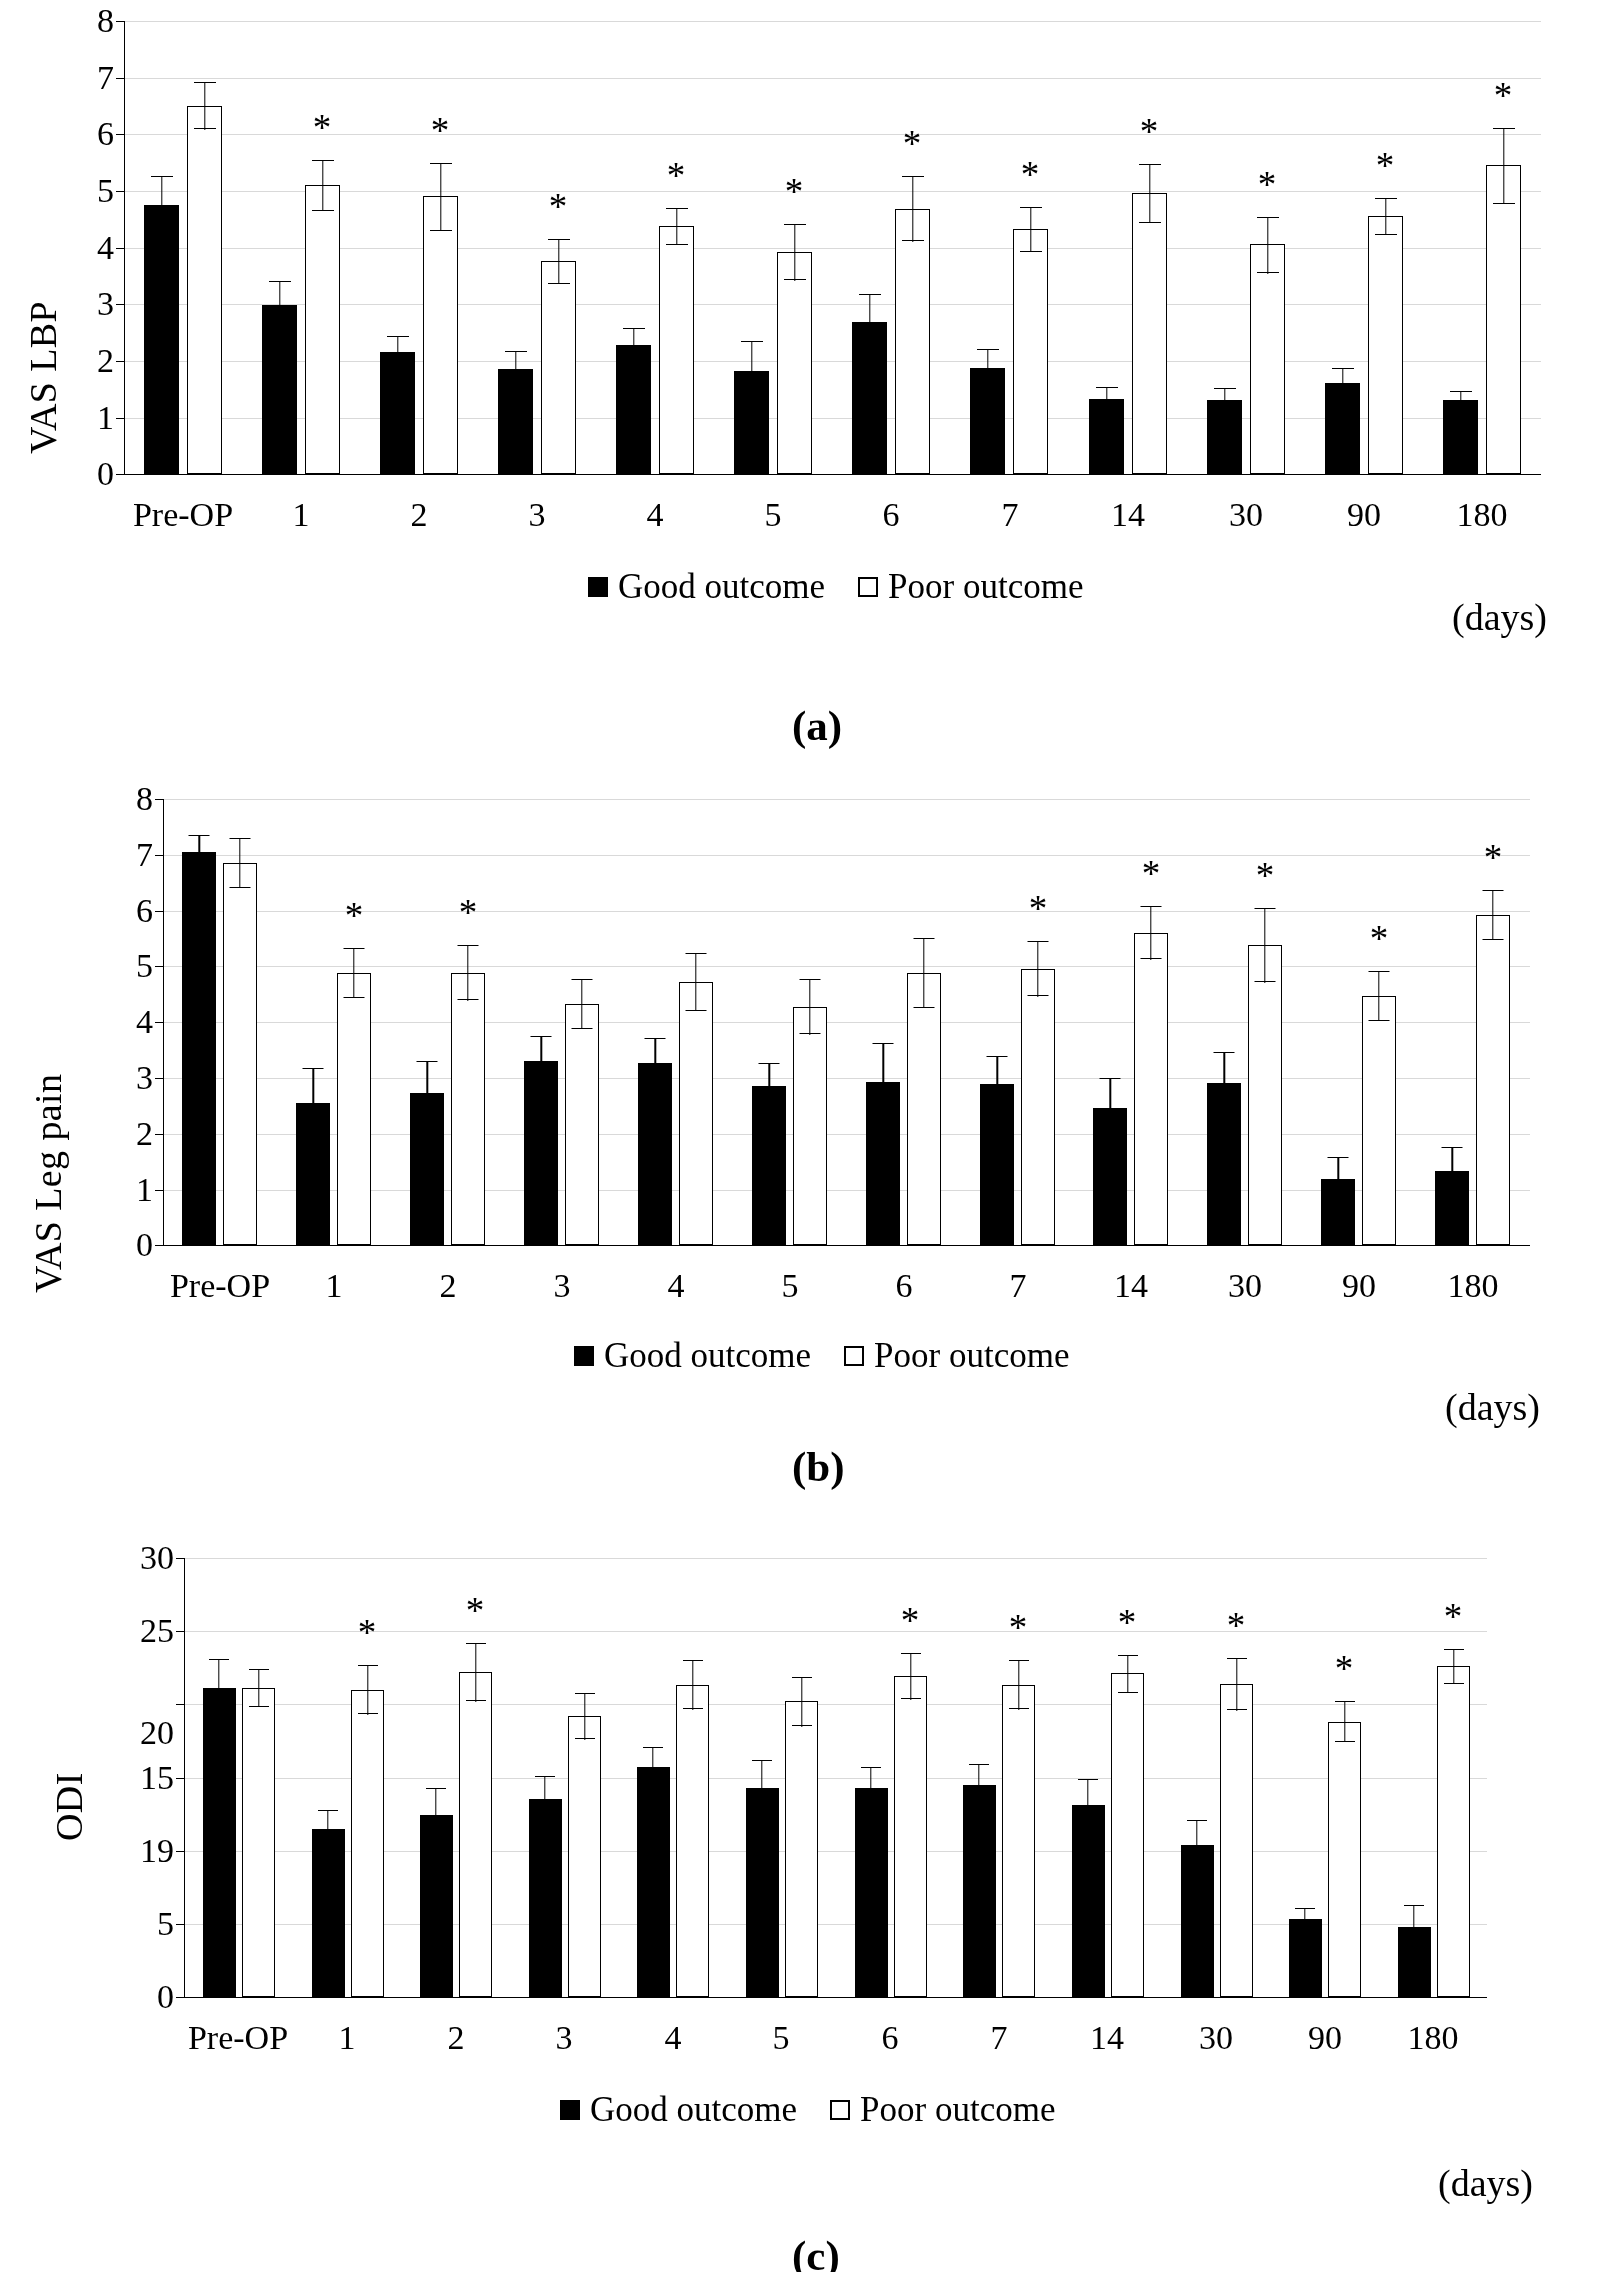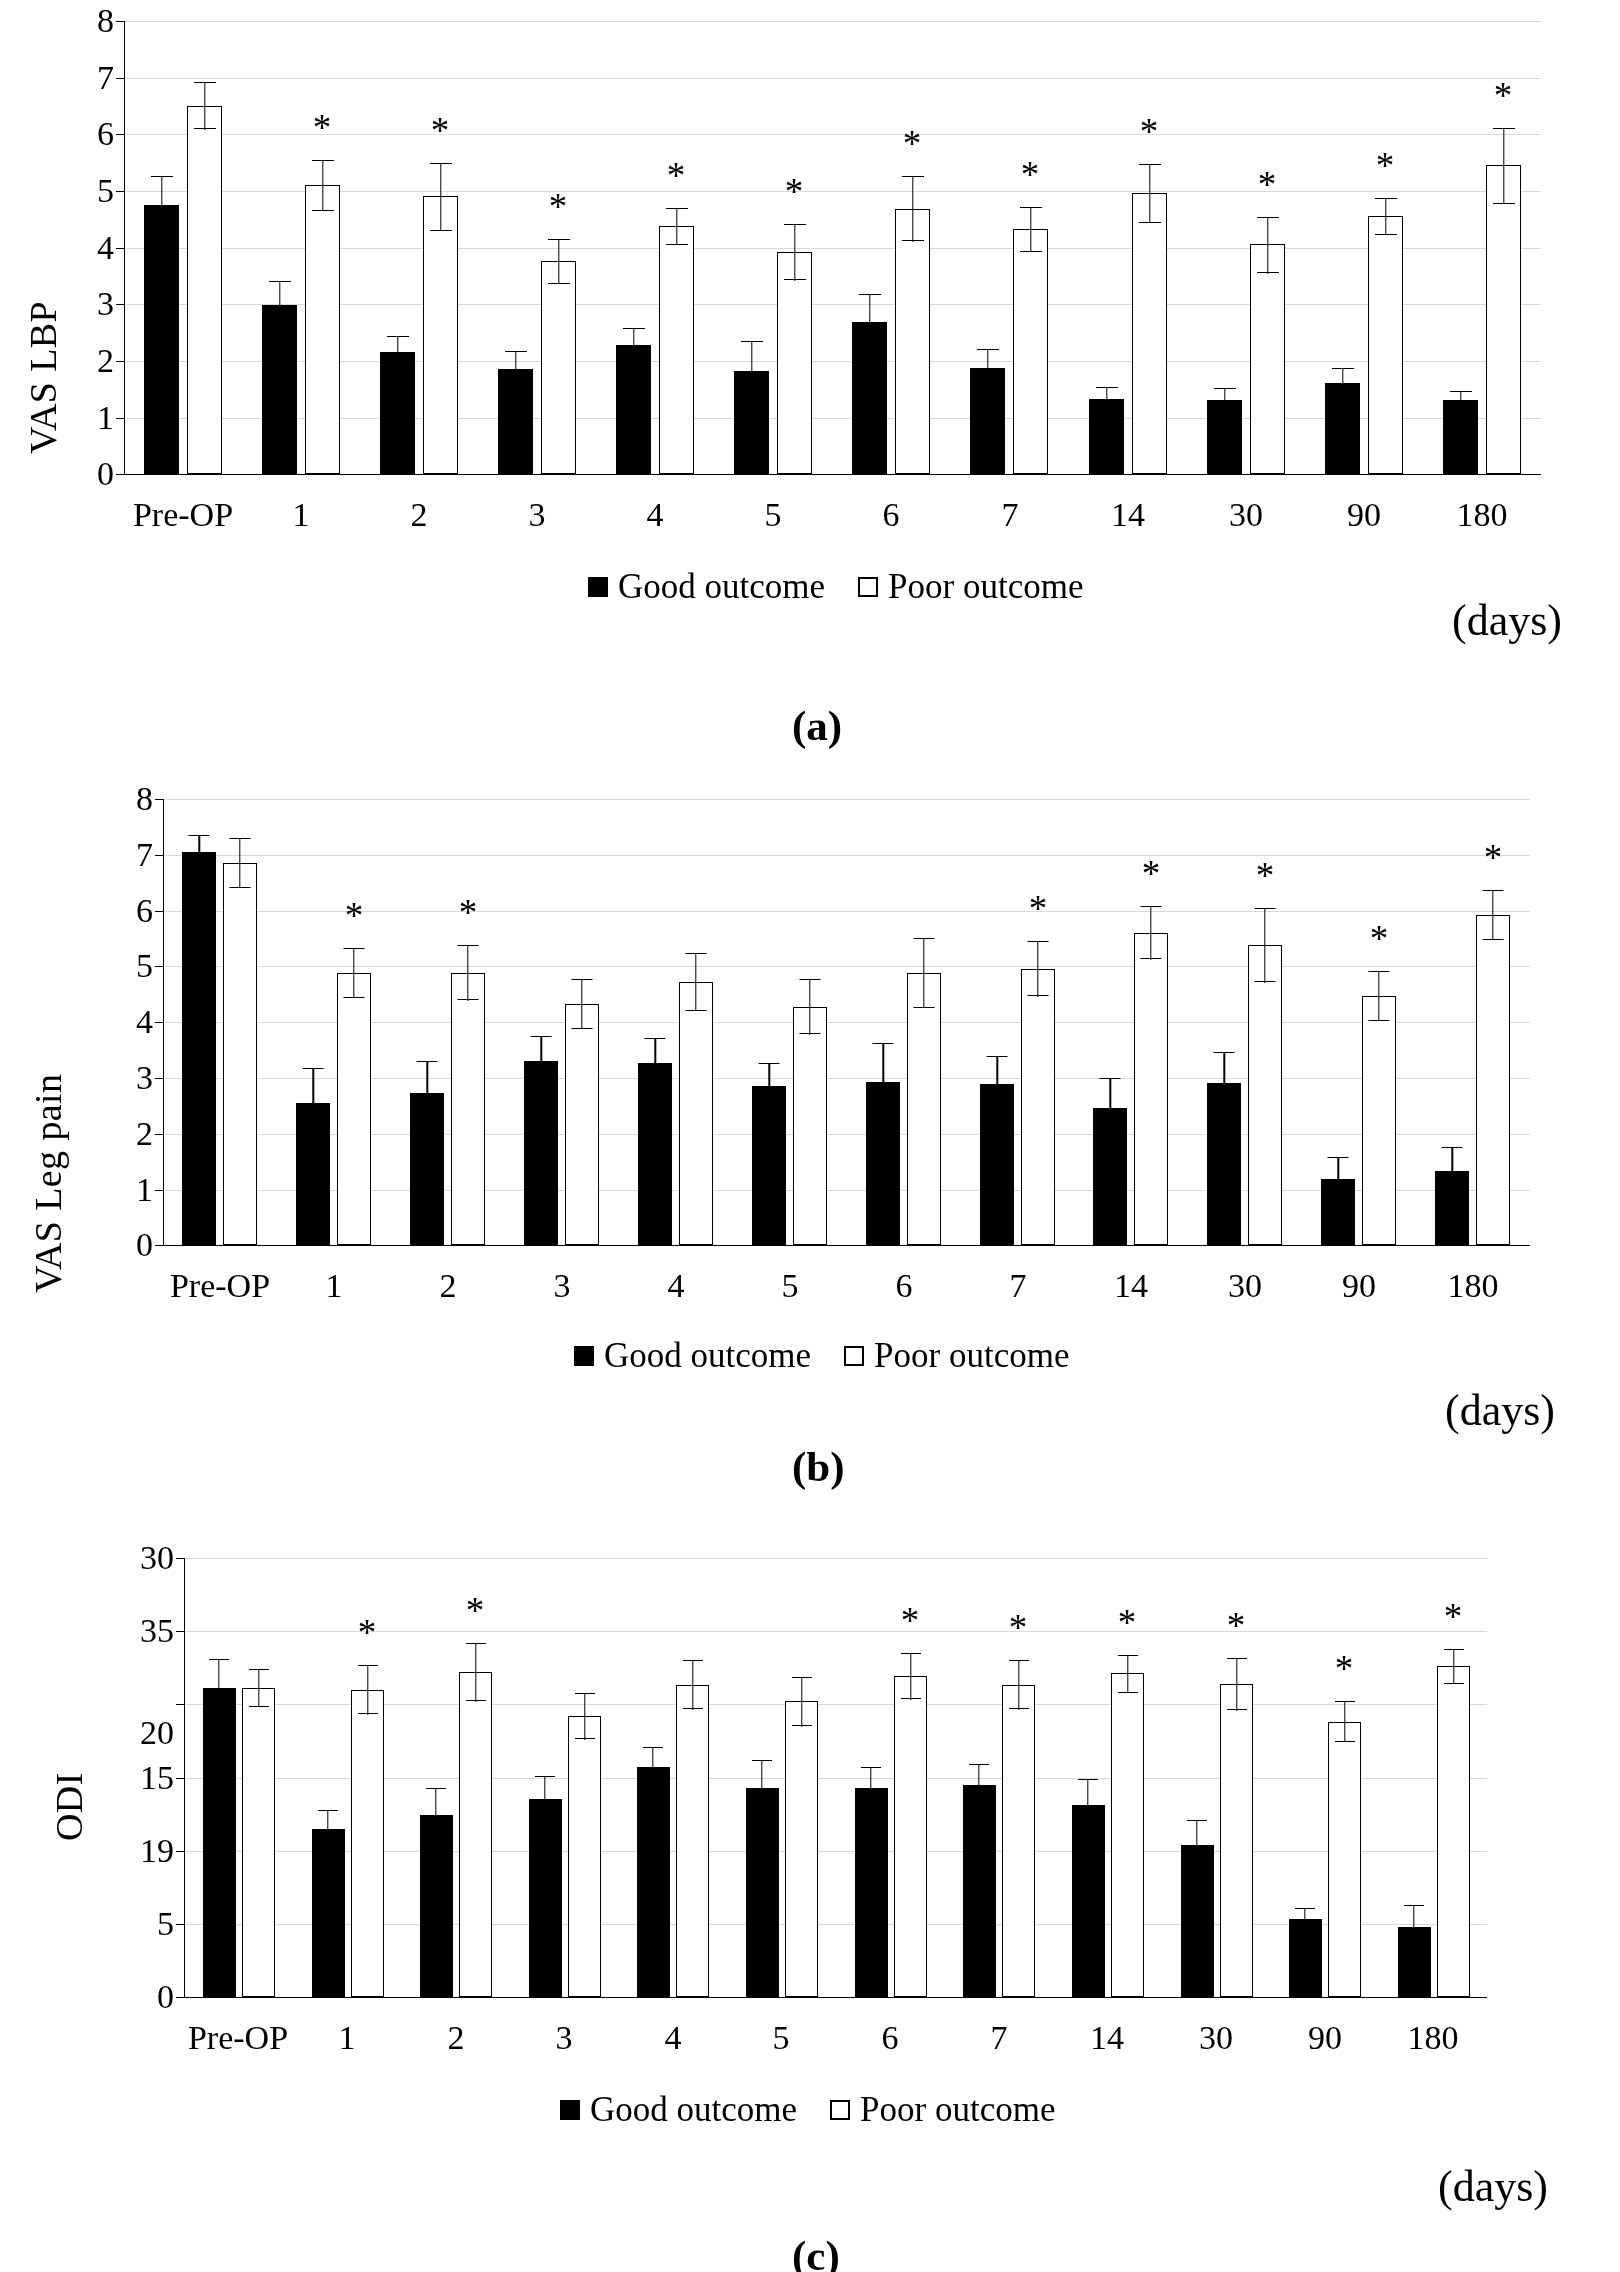--- a/index.html
+++ b/index.html
@@ -51,21 +51,21 @@
     line-height:1;
     white-space:nowrap;
   }
 
   .legend{position:absolute;display:flex;align-items:center;gap:33px;font-size:35px;}
   .legend .item{display:flex;align-items:center;gap:10px;}
   .swatch{width:20px;height:20px;box-sizing:border-box;display:inline-block;}
   .swatch.good{background:#000;border:0.7px solid #000;}
   .swatch.poor{background:#fff;border:2.1px solid #000;}
 
-  .daysnote{position:absolute;font-size:44px;}
+  .daysnote{position:absolute;font-size:38px;}
   .panellabel{position:absolute;font-size:43px;font-weight:bold;font-family:"Liberation Serif",serif;}
 </style>
 </head>
 <body>
 
 <div class="page">
 
   <div class="panel" style="position:absolute;left:0;top:0;width:1620px;height:758px;">
     <div class="ylabel" style="left:21px;top:57px;height:397px;">VAS LBP</div>
     <div class="plotwrap" id="plot-a" style="left:124px;top:21px;width:1417px;height:453px;">
@@ -552,21 +552,21 @@
           <div class="gridline" style="top: 293px;"></div>
           <div class="ytick" style="top: 293px;">19</div>
           <div class="ytickmark" style="top: 293px;"></div>
           <div class="gridline" style="top: 220px;"></div>
           <div class="ytick" style="top: 220px;">15</div>
           <div class="ytickmark" style="top: 220px;"></div>
           <div class="gridline" style="top: 146px;"></div>
           <div class="ytick" style="top: 146px; margin-top: 29px;">20</div>
           <div class="ytickmark" style="top: 146px;"></div>
           <div class="gridline" style="top: 73px;"></div>
-          <div class="ytick" style="top: 73px;">35</div>
+          <div class="ytick" style="top: 73px;">25</div>
           <div class="ytickmark" style="top: 73px;"></div>
           <div class="gridline" style="top: 0px;"></div>
           <div class="ytick" style="top: 0px;">30</div>
           <div class="ytickmark" style="top: 0px;"></div>
           <div class="axisline" style="left: 0px; top: 0px; width: 1.4px; height: 439px;"></div>
           <div class="axisline" style="left: 0px; top: 439px; width: 1303px; height: 1.4px;"></div>
           <div class="group" style="left: 0px; width: 109px;">
             <div class="bar good" style="left: 18.5px; width: 33px; height: 309px;"></div>
             <div class="whisker" style="left: 18.5px; width: 33px; top: 101px; height: 59px;">
               <div class="vline" style="top: 0px; height: 59px;"></div>

